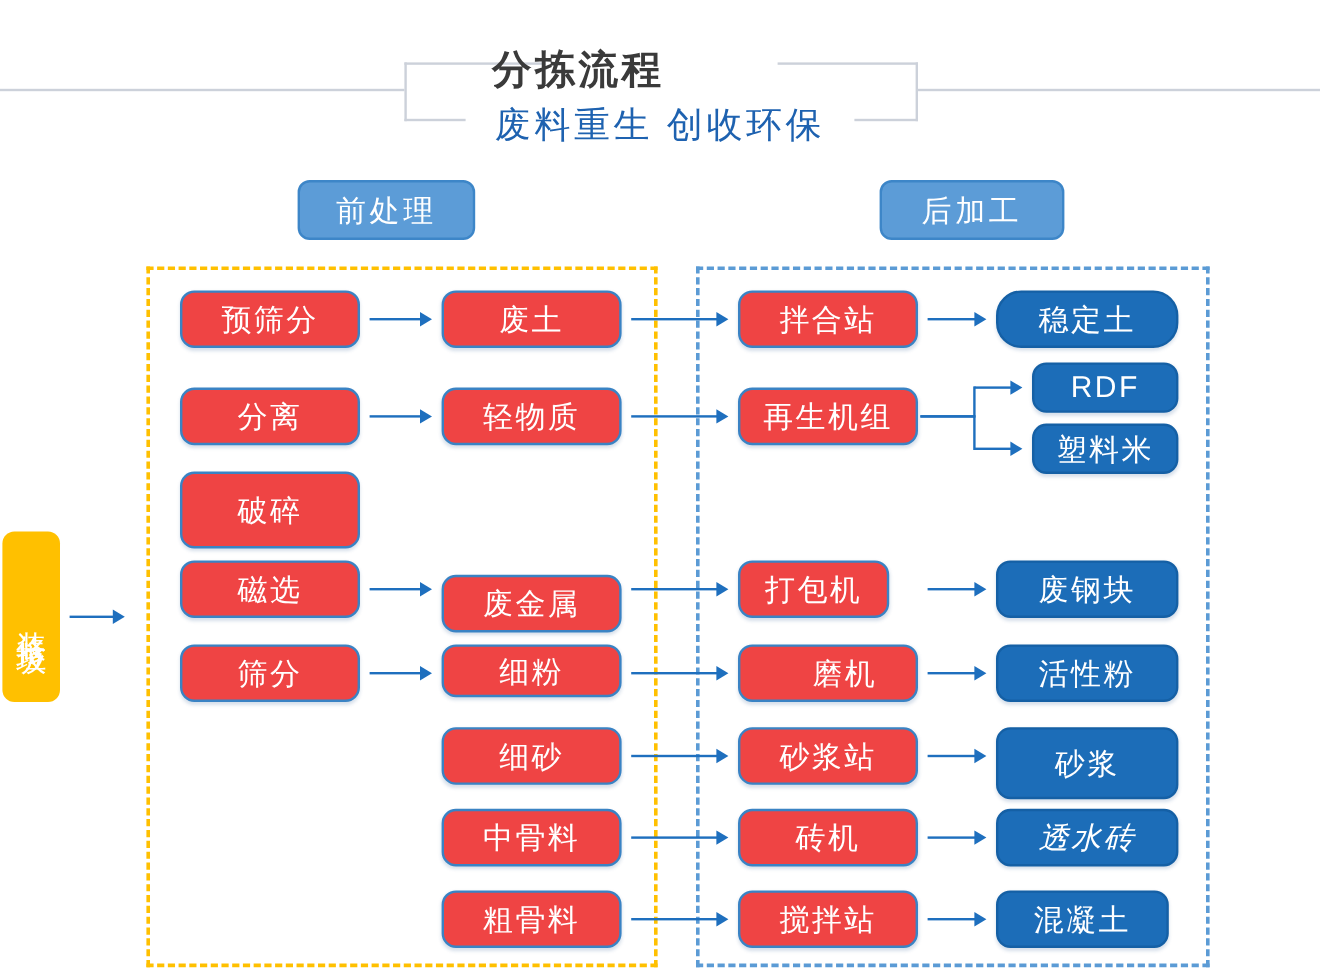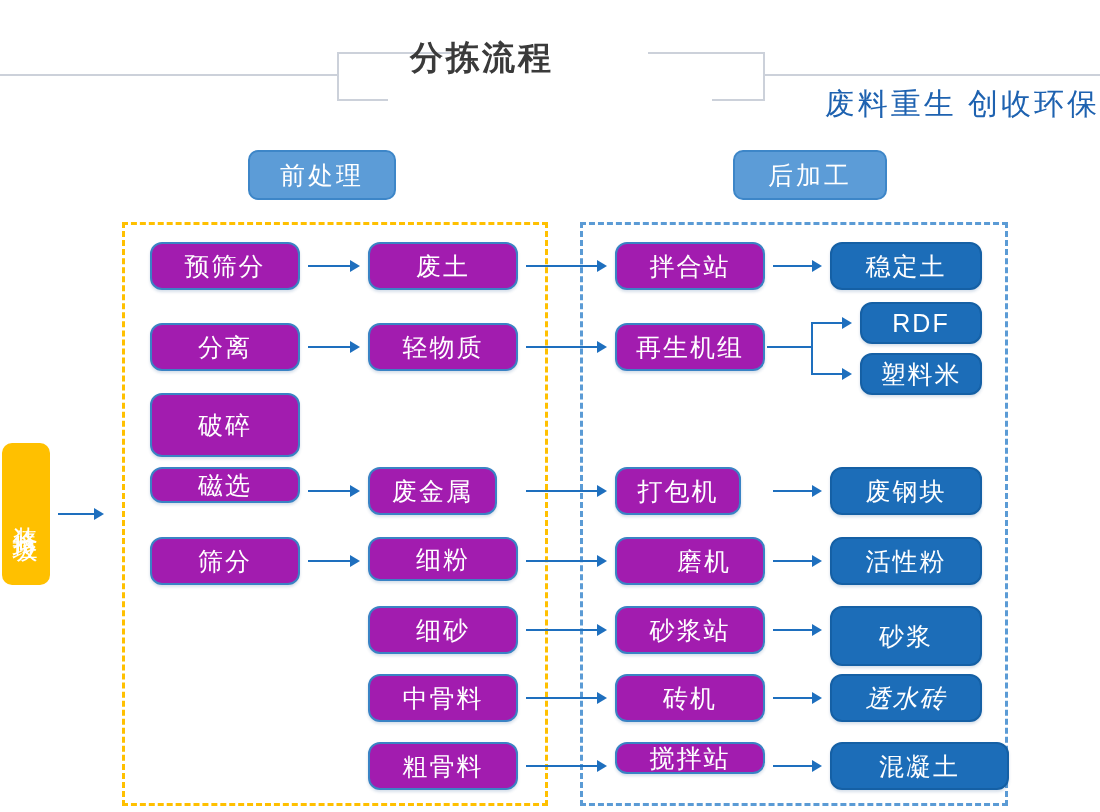--- a/index.html
+++ b/index.html
@@ -8,21 +8,21 @@
     font-family:"Liberation Sans","DejaVu Sans",sans-serif;
   }
   
   .hline{position:absolute;background:#ccd1da;height:2px;}
   .vline-deco{position:absolute;background:#ccd1da;width:2px;}
   .page-title{
     position:absolute;left:0;top:36px;width:964px;text-align:center;
     font-size:33px;font-weight:700;color:#3a3a3a;letter-spacing:3px;
   }
   .page-subtitle{
-    position:absolute;left:0;top:84px;width:1100px;text-align:right;
+    position:absolute;left:0;top:84px;width:1100px;text-align:center;
     font-size:30px;font-weight:500;color:#1e62b0;letter-spacing:3px;
   }
   
   .section-btn{
     position:absolute;height:50px;border-radius:10px;
     background:#5c9cd7;border:2px solid #3d86c8;box-sizing:border-box;
     color:#fff;font-size:25px;letter-spacing:3px;
     display:flex;align-items:center;justify-content:center;
   }
   
@@ -37,21 +37,21 @@
     color:#fff;font-size:25px;font-weight:500;
     writing-mode:vertical-rl;text-orientation:upright;letter-spacing:4px;
   }
   
   .node{
     position:absolute;box-sizing:border-box;border-radius:12px;
     display:flex;align-items:center;justify-content:center;
     color:#ffffff;font-size:25px;letter-spacing:2px;
     box-shadow:0 2px 3px rgba(30,80,140,.18);
   }
-  .node.medium{background:#a21caf;border:2px solid #3a83c4;}
+  .node.medium{background:#ef4444;border:2px solid #3a83c4;}
   .node.dark,.node.narrow-dark{background:#1c6db8;border:2px solid #1560a5;}
   
   .aline{position:absolute;height:2px;background:#1e6fbe;}
   .avline{position:absolute;width:2px;background:#1e6fbe;}
   .ahead{
     position:absolute;width:0;height:0;
     border-left:10px solid #1e6fbe;border-top:6px solid transparent;border-bottom:6px solid transparent;
   }
   
   .watermark{
@@ -90,44 +90,44 @@
 
   <div class="zone pre" style="left:122px;top:222px;width:426px;height:584px;"></div>
   <div class="zone post" style="left:580px;top:222px;width:428px;height:584px;"></div>
 
   <div class="source-box">装修垃圾</div>
 
   <div id="diagram">
       <div class="node medium" style="left: 150px; top: 242px; width: 150px; height: 48px;">预筛分</div>
       <div class="node medium" style="left: 150px; top: 323px; width: 150px; height: 48px;">分离</div>
       <div class="node medium" style="left: 150px; top: 393px; width: 150px; height: 64px;">破碎</div>
-      <div class="node medium" style="left: 150px; top: 467px; width: 150px; height: 36px;">磁选</div>
+      <div class="node medium" style="left: 150px; top: 467px; width: 150px; height: 48px;">磁选</div>
       <div class="node medium" style="left: 150px; top: 537px; width: 150px; height: 48px;">筛分</div>
       <div class="node medium" style="left: 368px; top: 242px; width: 150px; height: 48px;">废土</div>
       <div class="node medium" style="left: 368px; top: 323px; width: 150px; height: 48px;">轻物质</div>
-      <div class="node medium" style="left: 368px; top: 467px; width: 129px; height: 48px;">废金属</div>
+      <div class="node medium" style="left: 368px; top: 479px; width: 150px; height: 48px;">废金属</div>
       <div class="node medium" style="left: 368px; top: 537px; width: 150px; height: 44px;">细粉</div>
       <div class="node medium" style="left: 368px; top: 606px; width: 150px; height: 48px;">细砂</div>
       <div class="node medium" style="left: 368px; top: 674px; width: 150px; height: 48px;">中骨料</div>
       <div class="node medium" style="left: 368px; top: 742px; width: 150px; height: 48px;">粗骨料</div>
       <div class="node medium" style="left: 615px; top: 242px; width: 150px; height: 48px;">拌合站</div>
       <div class="node medium" style="left: 615px; top: 323px; width: 150px; height: 48px;">再生机组</div>
       <div class="node medium" style="left: 615px; top: 467px; width: 126px; height: 48px;">打包机</div>
       <div class="node medium" style="left: 615px; top: 537px; width: 150px; height: 48px; padding-left: 28px;">磨机</div>
       <div class="node medium" style="left: 615px; top: 606px; width: 150px; height: 48px;">砂浆站</div>
       <div class="node medium" style="left: 615px; top: 674px; width: 150px; height: 48px;">砖机</div>
-      <div class="node medium" style="left: 615px; top: 742px; width: 150px; height: 32px;">搅拌站</div>
-      <div class="node dark" style="left: 830px; top: 242px; width: 152px; height: 48px;">稳定土</div>
+      <div class="node medium" style="left: 615px; top: 742px; width: 150px; height: 48px;">搅拌站</div>
+      <div class="node dark" style="left: 830px; top: 242px; width: 152px; height: 48px; border-radius: 21px;">稳定土</div>
       <div class="node narrow-dark" style="left: 860px; top: 302px; width: 122px; height: 42px;">RDF</div>
       <div class="node narrow-dark" style="left: 860px; top: 353px; width: 122px; height: 42px;">塑料米</div>
       <div class="node dark" style="left: 830px; top: 467px; width: 152px; height: 48px;">废钢块</div>
       <div class="node dark" style="left: 830px; top: 537px; width: 152px; height: 48px;">活性粉</div>
       <div class="node dark" style="left: 830px; top: 606px; width: 152px; height: 60px;">砂浆</div>
       <div class="node dark" style="left: 830px; top: 674px; width: 152px; height: 48px; font-style: italic;">透水砖</div>
-      <div class="node dark" style="left: 830px; top: 742px; width: 179px; height: 48px;">混凝土</div>
+      <div class="node dark" style="left: 830px; top: 742px; width: 144px; height: 48px;">混凝土</div>
       <div class="aline" style="left: 58px; top: 513px; width: 38px;"></div>
       <div class="ahead" style="left: 94px; top: 508px;"></div>
       <div class="aline" style="left: 308px; top: 265px; width: 44px;"></div>
       <div class="ahead" style="left: 350px; top: 260px;"></div>
       <div class="aline" style="left: 526px; top: 265px; width: 73px;"></div>
       <div class="ahead" style="left: 597px; top: 260px;"></div>
       <div class="aline" style="left: 773px; top: 265px; width: 41px;"></div>
       <div class="ahead" style="left: 812px; top: 260px;"></div>
       <div class="aline" style="left: 308px; top: 346px; width: 44px;"></div>
       <div class="ahead" style="left: 350px; top: 341px;"></div>

